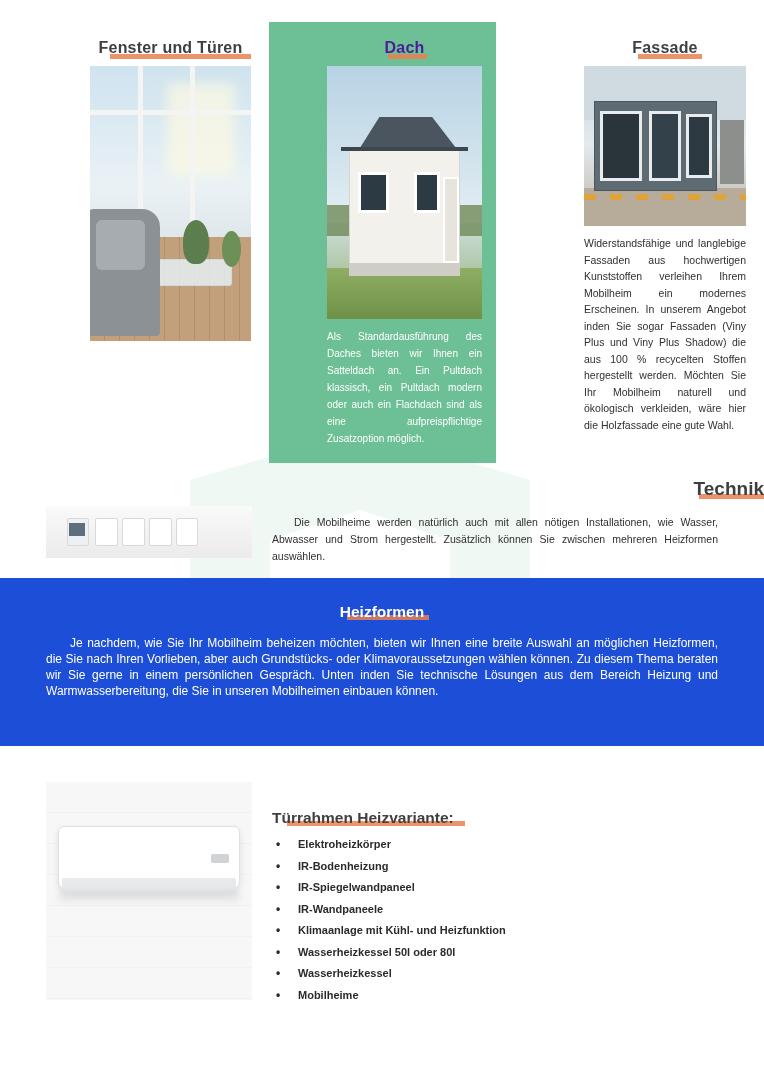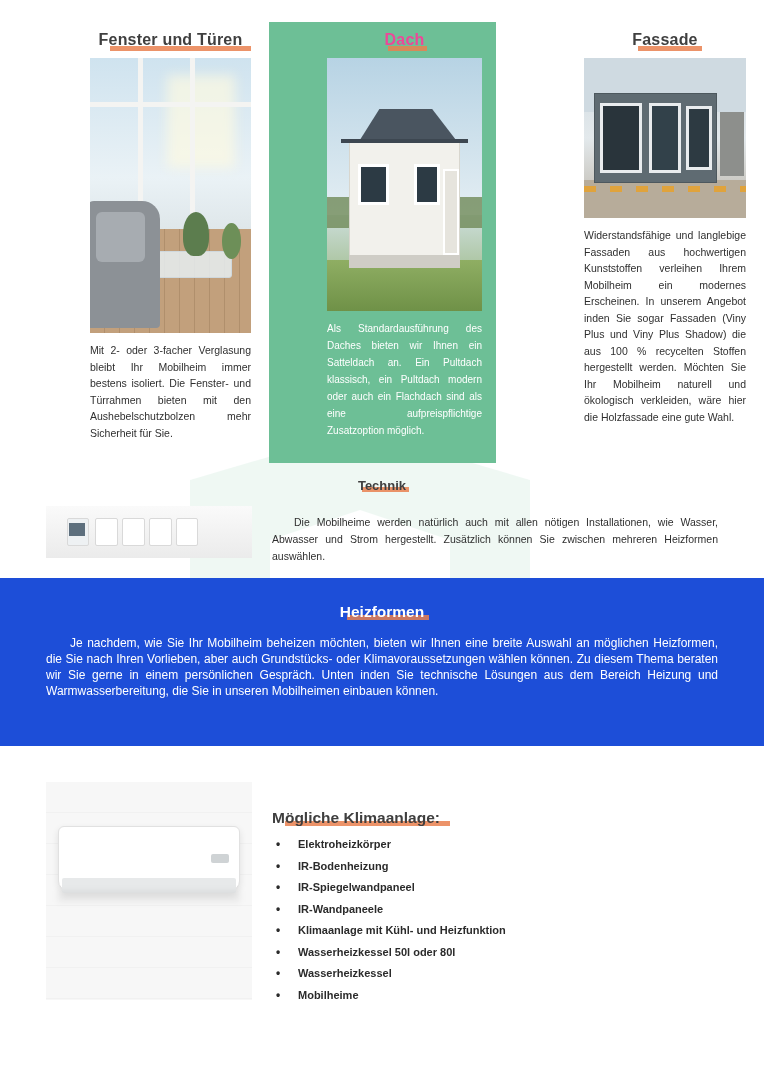--- a/index.html
+++ b/index.html
@@ -35,21 +35,21 @@
   .content { position: relative; z-index: 2; }
 
   
   .top-row {
     position: absolute;
     top: 22px;
     left: 0;
     width: 764px;
     height: 480px;
   }
-  .col { position: absolute; top: 0; padding-left: 44px; }
+  .col { position: absolute; top: 8px; padding-left: 44px; }
   .col-1 { left: 46px; width: 205px; }
   .col-2 { left: 269px; width: 227px; }
   .col-3 { left: 512px; width: 206px; margin-left: 28px; }
 
   .col-title {
     font-size: 16px;
     font-weight: bold;
     color: #3f3f3f;
     text-align: center;
     letter-spacing: 0.2px;
@@ -67,21 +67,21 @@
     content: "";
     position: absolute;
     left: 8%;
     right: -6%;
     bottom: 1px;
     height: 5px;
     background: #e9804f;
     opacity: 0.85;
     z-index: -1;
   }
-  .col-2 .col-title { color: #ec4899; }
+  .col-2 .col-title { color: #4c1d95; }
   .col-2 .title-underline::after { background: #e9804f; }
 
   .green-panel {
     position: absolute;
     left: 269px;
     top: 22px;
     width: 227px;
     height: 441px;
     background: #6dbf96;
     z-index: 1;
@@ -105,22 +105,22 @@
   .col-2 .col-text { color: #ffffff; font-size: 10px; line-height: 17px; }
 
   
   .technik {
     position: absolute;
     top: 478px;
     left: 0;
     width: 764px;
   }
   .technik-title {
-    text-align: center;
-    font-size: 13px;
+    text-align: right;
+    font-size: 19px;
     font-weight: bold;
     color: #3f3f3f;
   }
   .technik-body {
     position: absolute;
     left: 272px;
     top: 36px;
     width: 446px;
     font-size: 10.5px;
     line-height: 17px;
@@ -308,21 +308,20 @@
             <div class="mull" style="left:62%"></div>
             <div class="hbar" style="top:16%"></div>
             <div class="floor"></div>
             <div class="table"></div>
             <div class="plant"></div>
             <div class="plant2"></div>
             <div class="sofa"></div>
             <div class="cushion"></div>
           </div>
         </div>
-        <div class="col-text">Mit 2- oder 3-facher Verglasung bleibt Ihr Mobilheim immer bestens isoliert. Die Fenster- und Türrahmen bieten mit den Aushebelschutzbolzen mehr Sicherheit für Sie.</div>
       </div>
 
       <div class="col col-2" style="z-index:3;">
         <div class="title-wrap">
           <span class="col-title title-underline">Dach</span>
         </div>
         <div style="padding:0 14px;">
           <div class="photo p2">
             <div class="ph">
               <div class="sky"></div>
@@ -391,21 +390,21 @@
       <div class="heizvar-photo">
         <div class="ph p5">
           <div class="wall5"></div>
           <div class="ac"></div>
           <div class="vent"></div>
           <div class="led"></div>
           <div class="shadow5"></div>
         </div>
       </div>
       <div class="heizvar-title">
-        <span class="title-underline">Mögliche Klimaanlage:</span>
+        <span class="title-underline">Türrahmen Heizvariante:</span>
       </div>
       <ul class="heizvar-list">
         <li>Elektroheizkörper</li>
         <li>IR-Bodenheizung</li>
         <li>IR-Spiegelwandpaneel</li>
         <li>IR-Wandpaneele</li>
         <li>Klimaanlage mit Kühl- und Heizfunktion</li>
         <li>Wasserheizkessel 50l oder 80l</li>
         <li>Wasserheizkessel</li>
         <li>Mobilheime</li>

